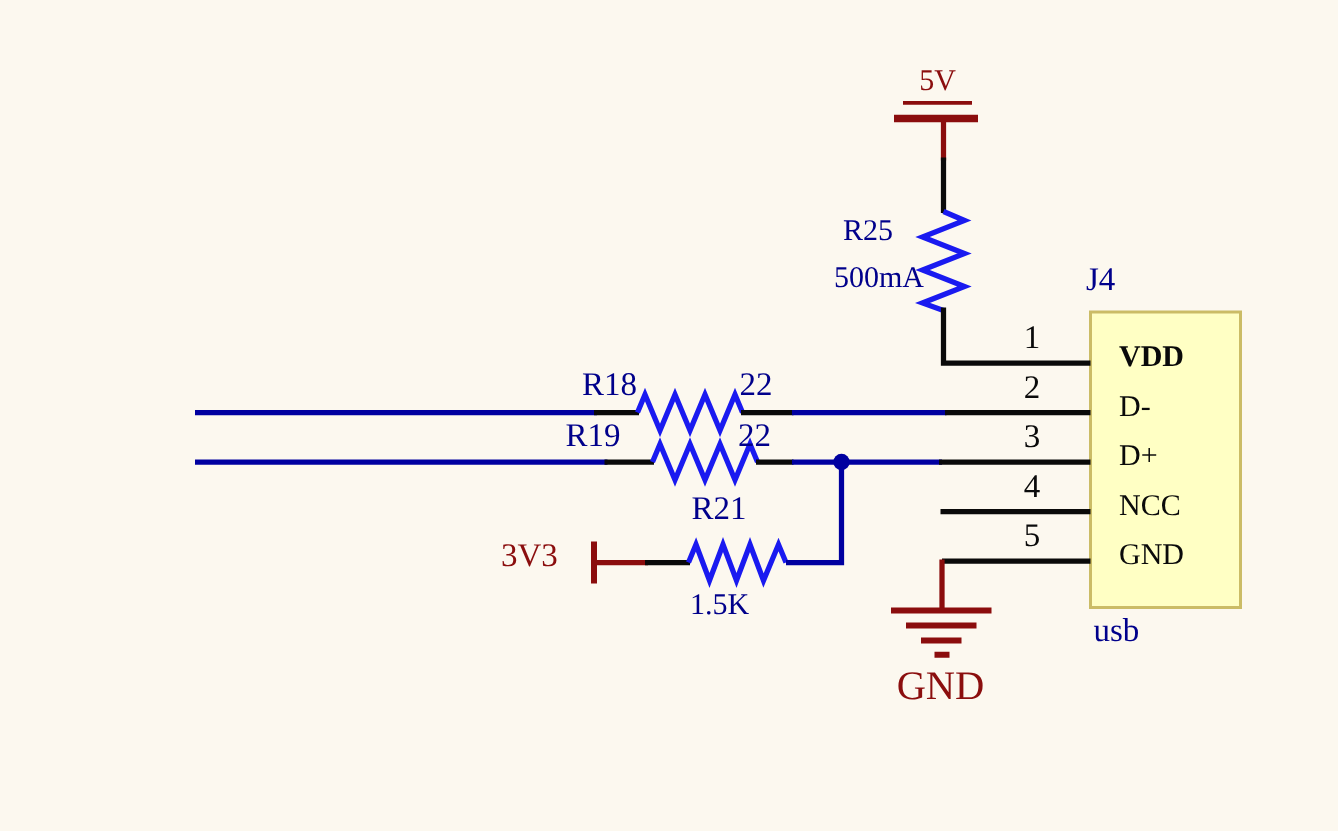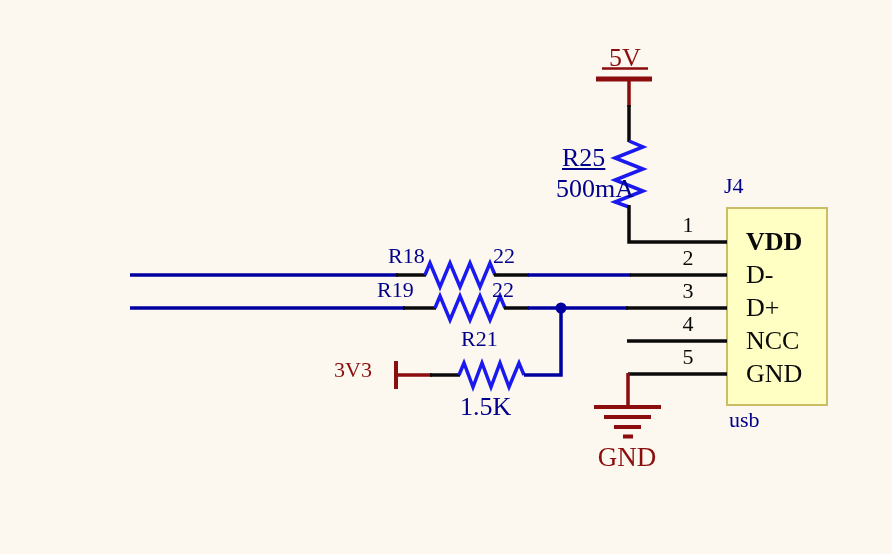--- a/index.html
+++ b/index.html
@@ -14,21 +14,21 @@
   .t{
     position:absolute;
     line-height:1.15;
     white-space:pre;
     color:#00008B;
   }
   .maroon{color:#8B0E0E;}
   .black{color:#0a0a0a;}
   .ctr{transform:translateX(-50%);}
   .fs25{font-size:22px;}
-  .fs26{font-size:26px;}
+  .fs26{font-size:20px;}
   .fs27{font-size:27px;}
 </style>
 </head>
 <body>
 
 <div id="canvas">
 
   <svg id="schem-svg" width="892" height="554" viewBox="0 0 892 554">
 
     <rect x="727" y="208" width="100" height="197" fill="#FFFFC4" stroke="#CBBC66" stroke-width="2"></rect>
@@ -69,21 +69,21 @@
     <line x1="594" y1="407" x2="661" y2="407" stroke="#8B0D0D" stroke-width="4"></line>
     <line x1="604" y1="417" x2="651" y2="417" stroke="#8B0D0D" stroke-width="4"></line>
     <line x1="614" y1="427" x2="641" y2="427" stroke="#8B0D0D" stroke-width="4"></line>
     <line x1="623" y1="436.5" x2="633" y2="436.5" stroke="#8B0D0D" stroke-width="4"></line>
   </svg>
 
   <div class="t maroon fs26 ctr" style="left:625px;top:43px;">5V</div>
   <div class="t maroon fs25" style="left:334px;top:357px;">3V3</div>
   <div class="t maroon fs27 ctr" style="left:627px;top:442px;">GND</div>
 
-  <div class="t fs26" style="left:562px;top:143px;text-decoration:underline;">R25</div>
+  <div class="t fs26" style="left:562px;top:143px;">R25</div>
   <div class="t fs26" style="left:524px;top:174px;margin-left:32px;">500mA</div>
   <div class="t fs25" style="left:388px;top:243px;">R18</div>
   <div class="t fs25" style="left:493px;top:243px;">22</div>
   <div class="t fs25" style="left:377px;top:277px;">R19</div>
   <div class="t fs25" style="left:492px;top:277px;">22</div>
   <div class="t fs25" style="left:461px;top:326px;">R21</div>
   <div class="t fs26" style="left:460px;top:392px;">1.5K</div>
 
   <div class="t fs25" style="left:724px;top:173px;">J4</div>
   <div class="t fs25" style="left:729px;top:407px;">usb</div>

